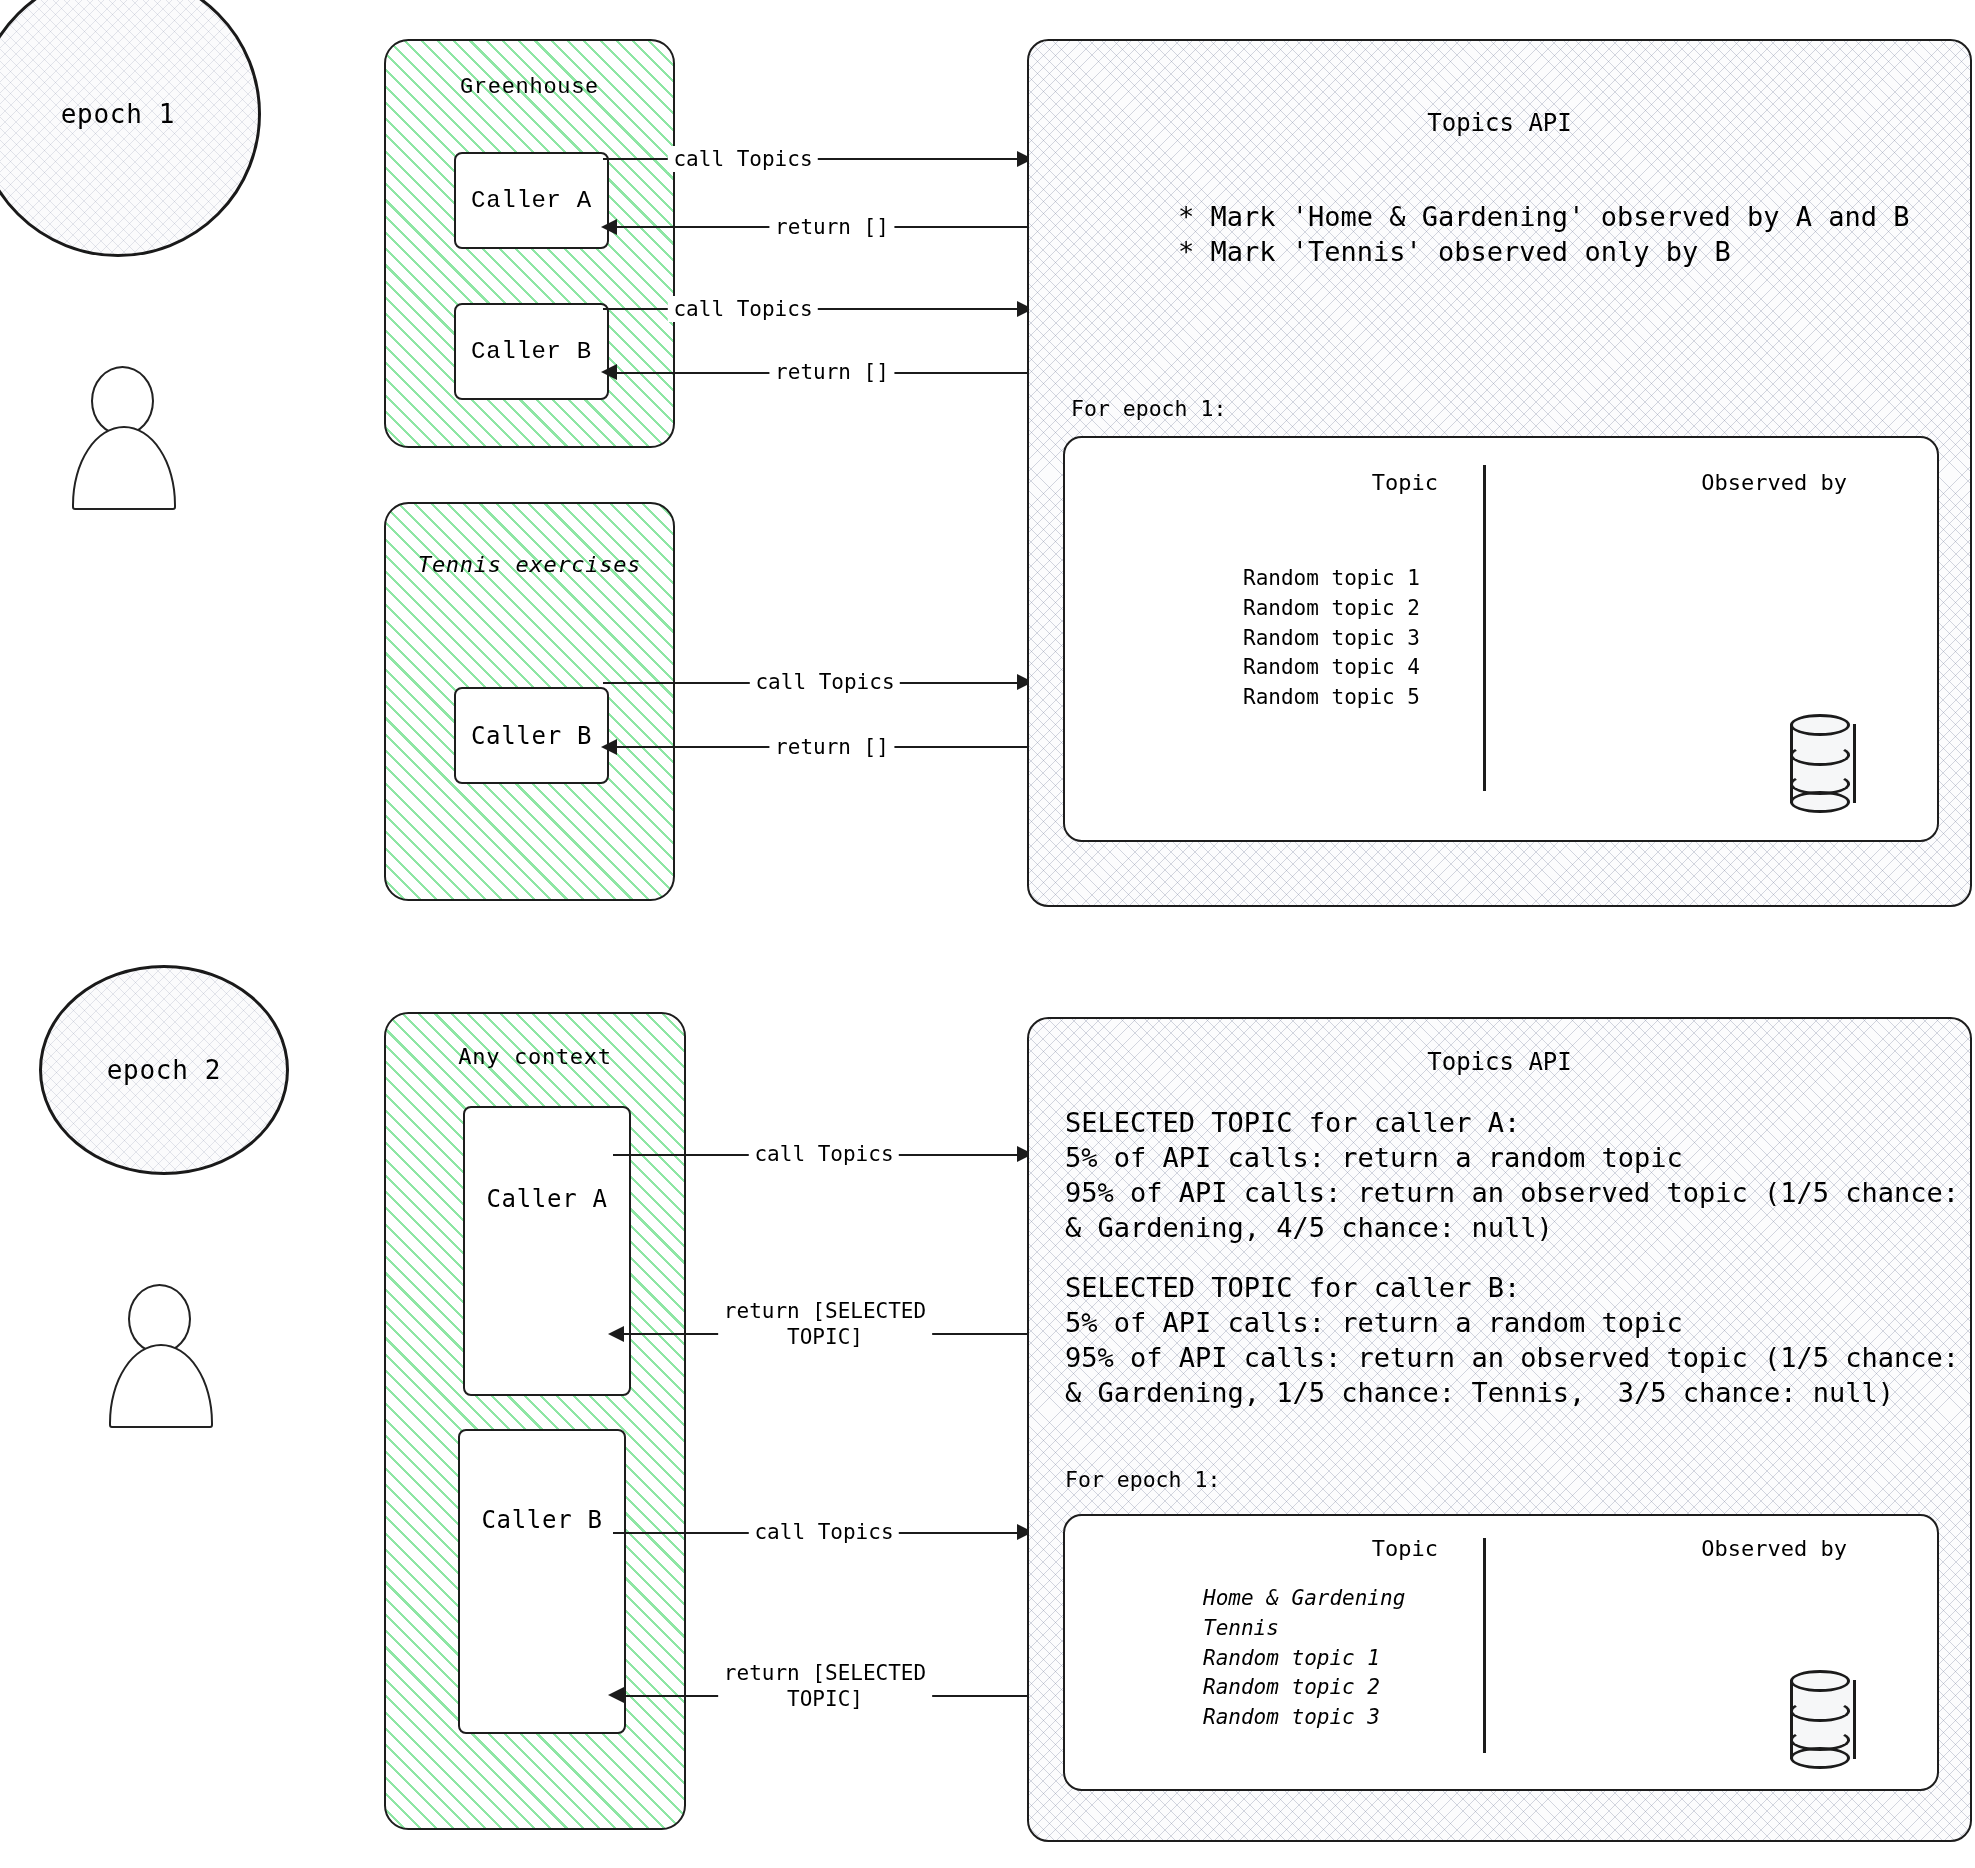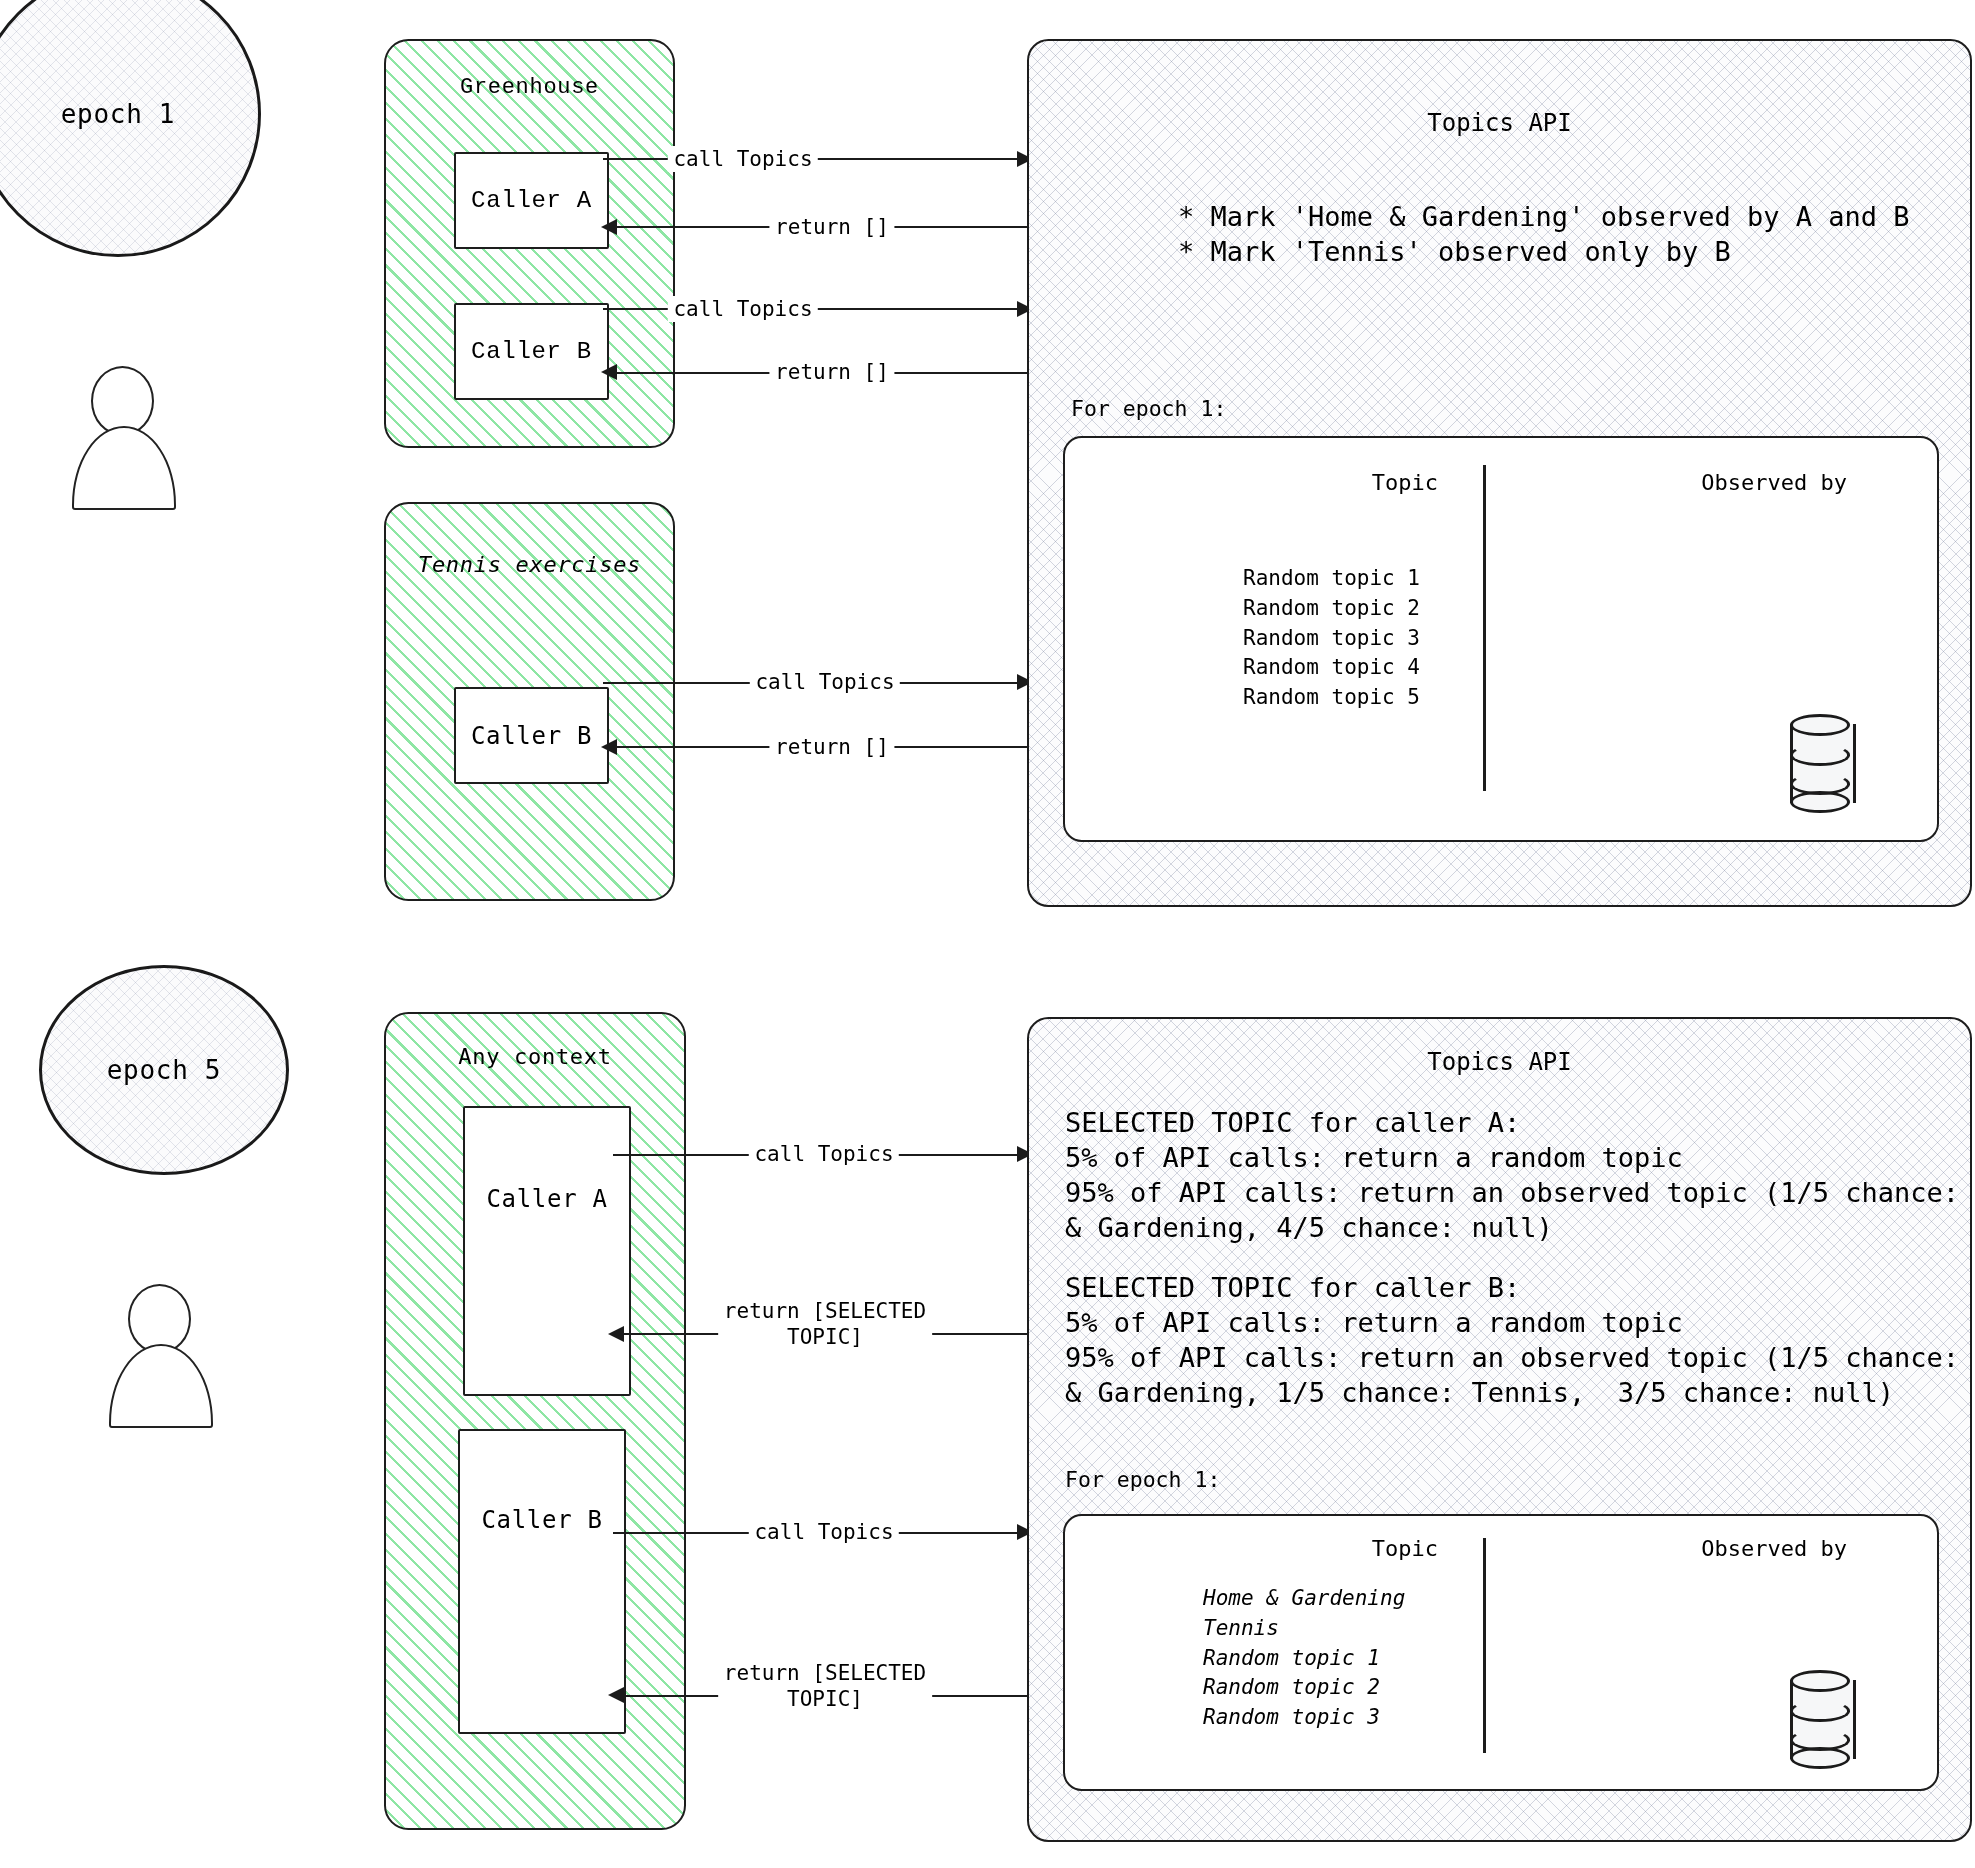--- a/index.html
+++ b/index.html
@@ -40,21 +40,21 @@
     background-image:repeating-linear-gradient(45deg,
         #8ee6a4 0 2.2px, rgba(255,255,255,0) 2.2px 11.5px);
   }
   .ctx-title{
     position:absolute;left:0;right:0;text-align:center;
     font-size:22px;letter-spacing:0.7px;
   }
 
   
   .caller{
-    position:absolute;border:2.9px solid #1d1d1d;border-radius:2px;
+    position:absolute;border:2.9px solid #1d1d1d;border-radius:8px;
     background:#fff;display:flex;align-items:center;justify-content:center;
     font-size:24px;letter-spacing:0.7px;
   }
   .caller.tall{align-items:flex-start;}
   .caller.tall > span{margin-top:77px;}
   .caller.tall2 > span{margin-top:75px;}
 
   
   .api{
     border:2.9px solid #1d1d1d;border-radius:21.5px;
@@ -172,21 +172,21 @@
       <div class="cyl"></div>
       <div class="ell e4"></div>
       <div class="ell e3"></div>
       <div class="ell e2"></div>
       <div class="ell e1"></div>
     </div>
   </div>
 </div>
 
 <div class="abs epoch-bubble" style="left:39px;top:965px;width:244px;height:204px;">
-  <span>epoch 5</span>
+  <span>epoch 2</span>
 </div>
 
 <div class="abs person" style="left:109px;top:1284px;width:108px;height:154px;">
   <div class="head"></div>
   <div class="body"></div>
 </div>
 
 <div class="abs ctx" style="left:384px;top:1012px;width:298px;height:814px;">
   <div class="ctx-title" style="top:30px;">Any context</div>
   <div class="caller tall" style="left:77px;top:92px;width:164px;height:286px;">

